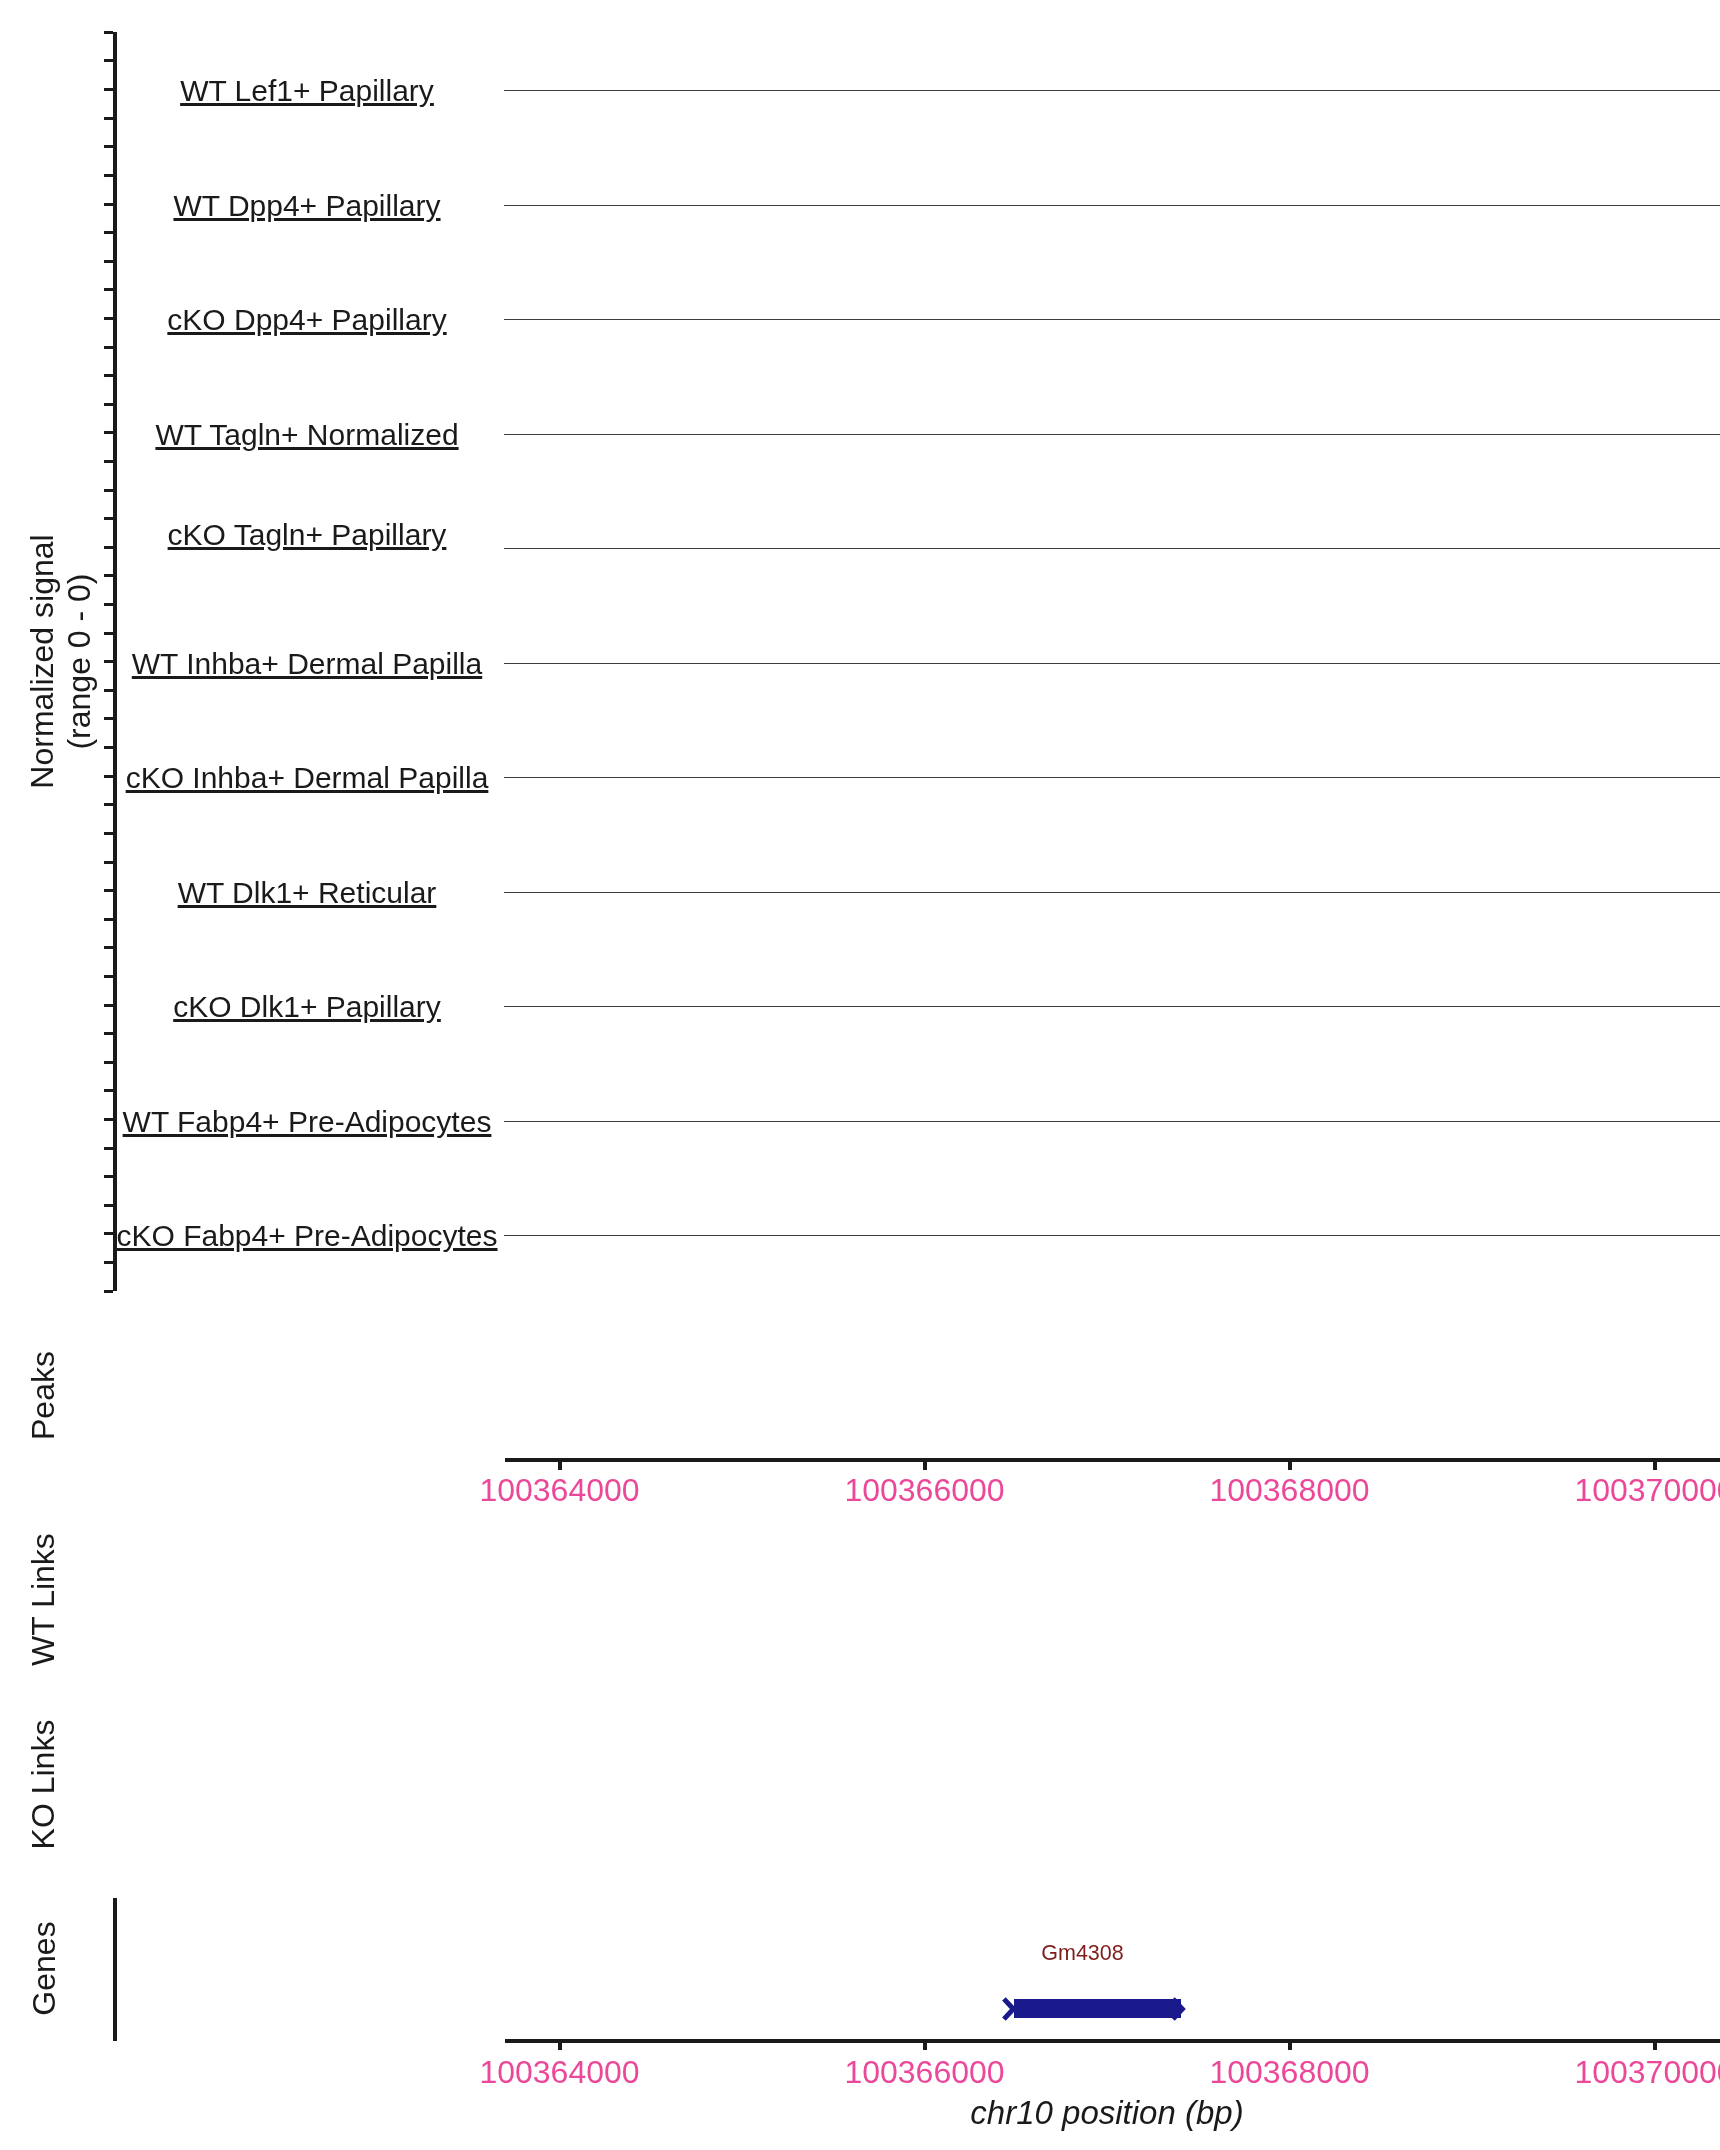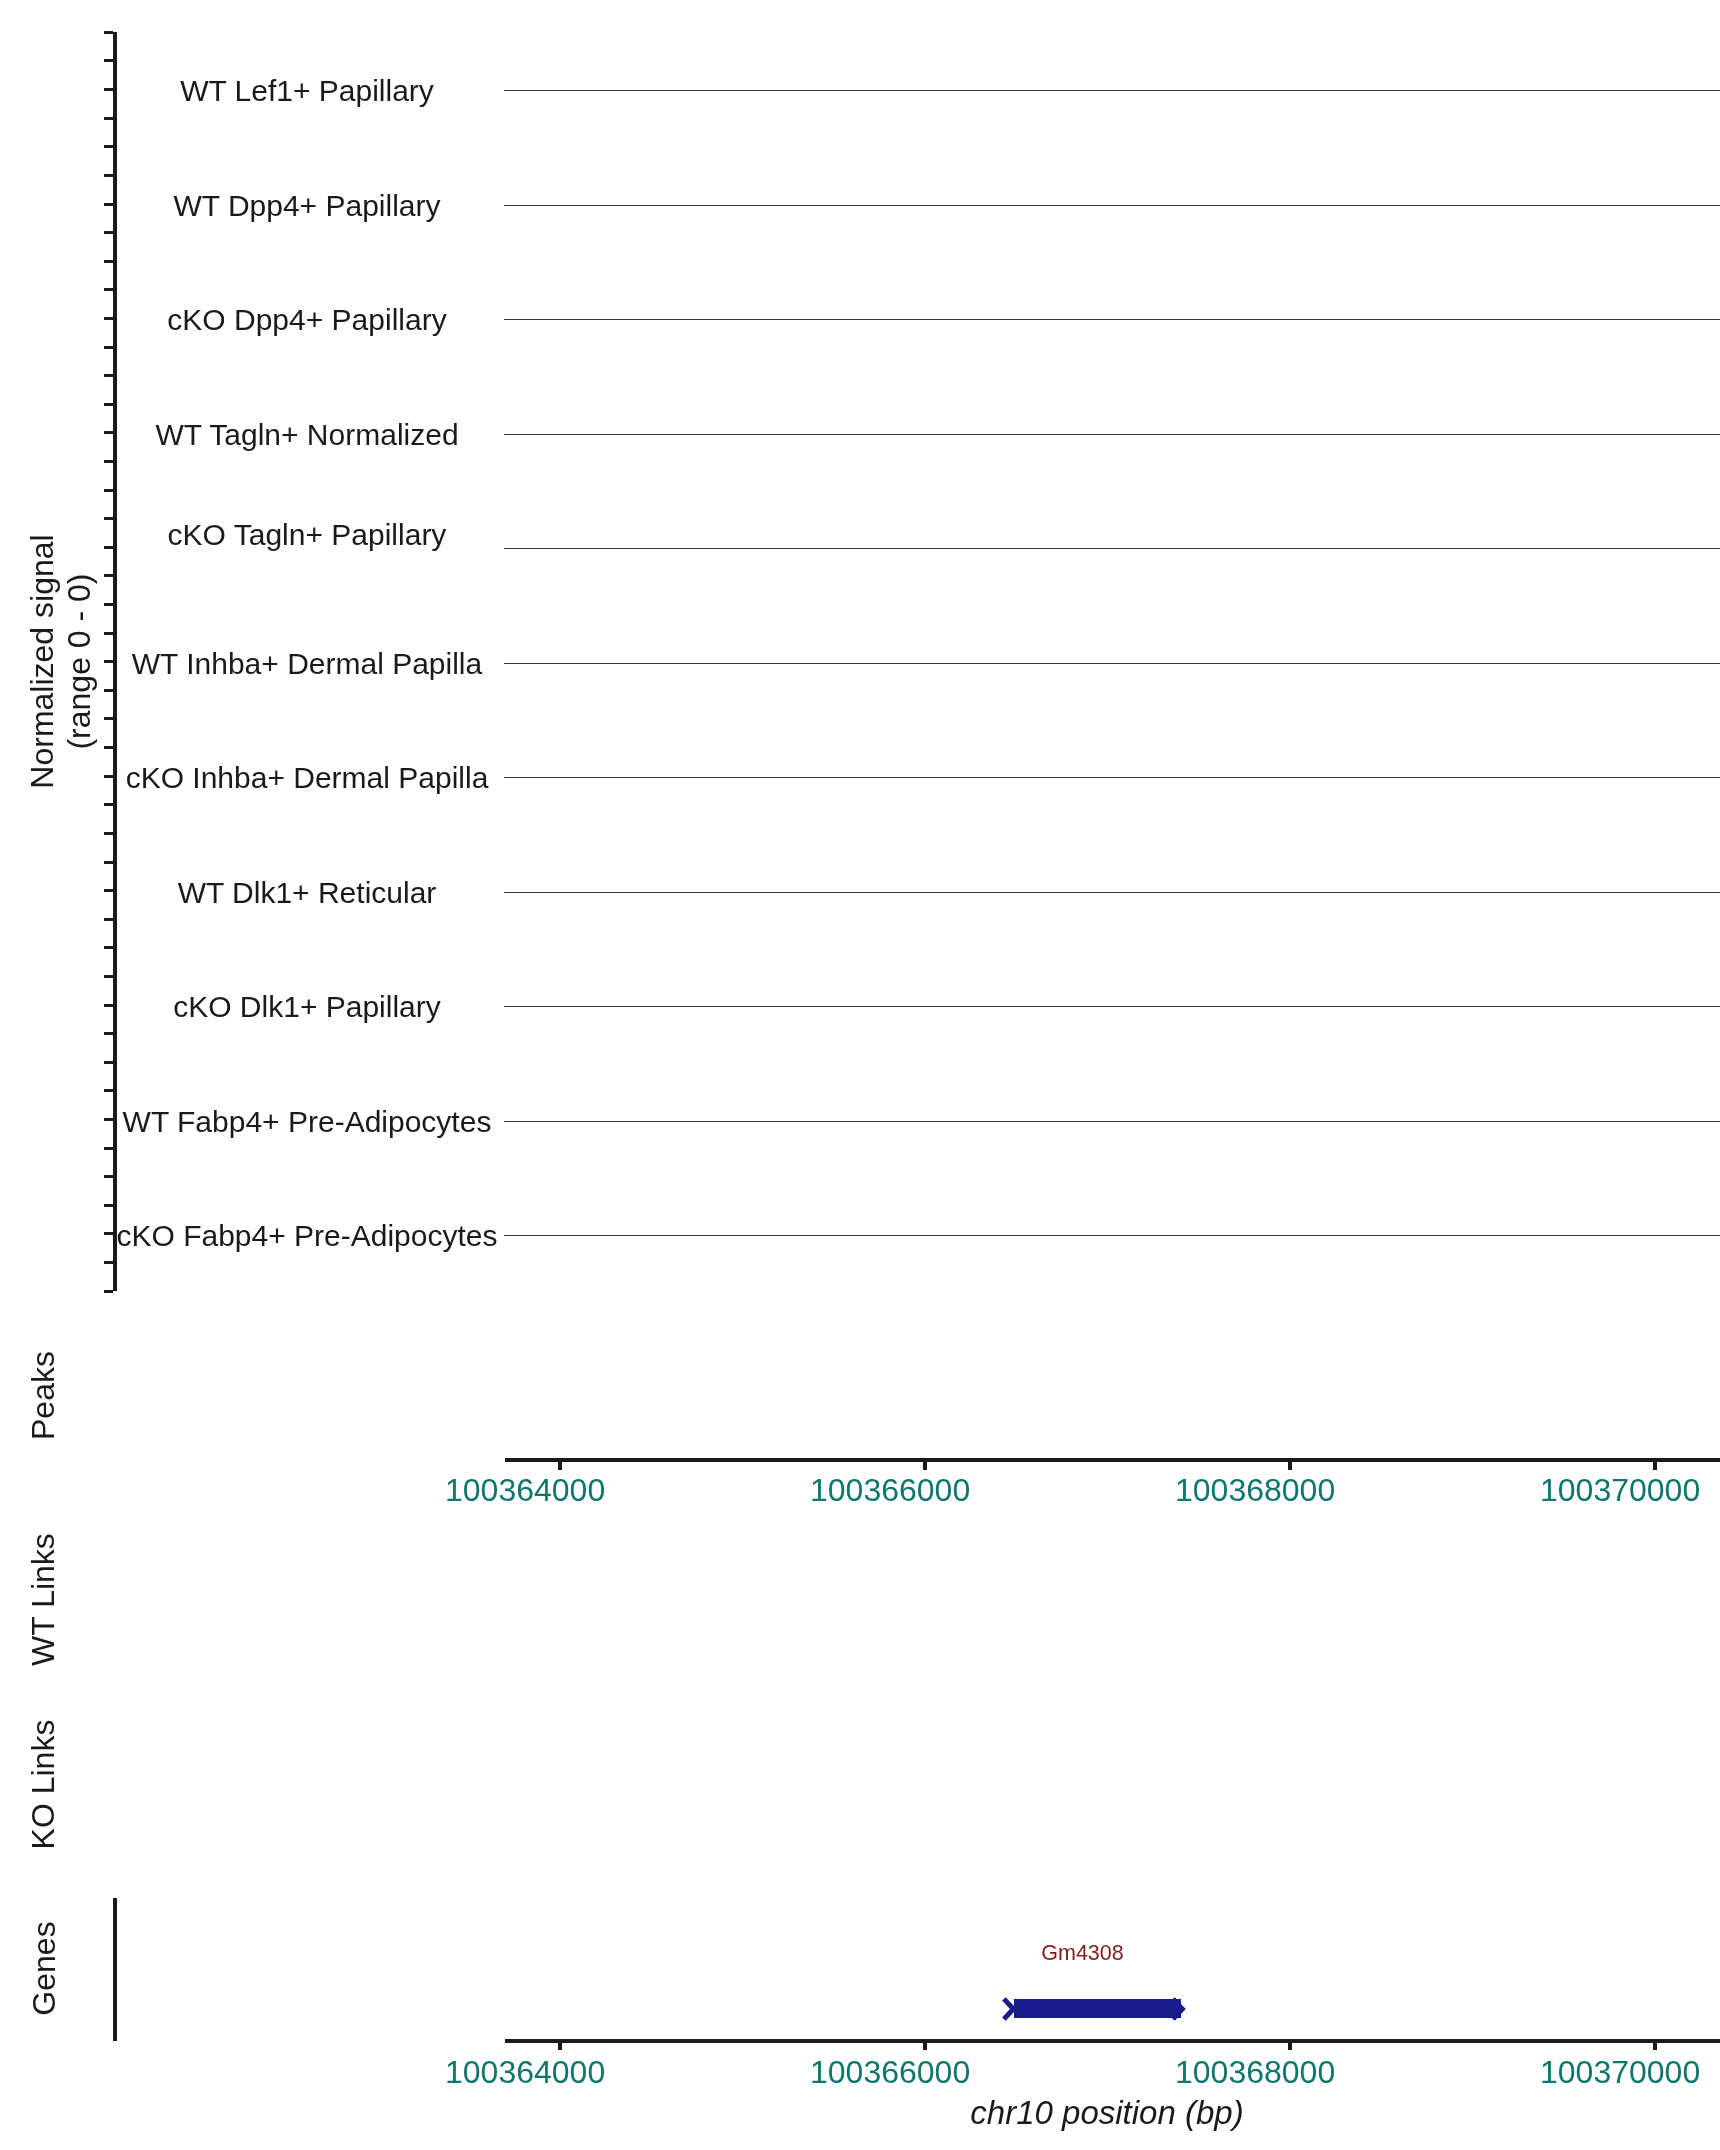--- a/index.html
+++ b/index.html
@@ -4,38 +4,38 @@
 <style>
   html,body { margin:0; padding:0; background:#ffffff; }
   #fig {
     position:relative; width:1721px; height:2151px; background:#ffffff;
     overflow:hidden; font-family:"Liberation Sans", sans-serif;
   }
   .abs { position:absolute; }
   .rot { transform:rotate(-90deg); }
   .track-label {
     width:430px; text-align:center; font-size:30px; line-height:37px;
-    color:#1a1a1a; white-space:nowrap;
+    color:#1a1a1a; white-space:nowrap;text-decoration:underline;
   }
   .track-line { height:1.4px; background:#3d3d3d; }
   .vaxis { background:#1a1a1a; }
   .ytick { background:#1a1a1a; }
   .section-label {
     width:301px; height:37px; text-align:center; font-size:32px; line-height:37px;
     color:#1a1a1a; white-space:nowrap;
   }
   .ytitle {
     width:545px; height:75px; text-align:center; font-size:32px; line-height:37px;
     color:#1a1a1a; white-space:nowrap;
   }
   .gaxis-line { background:#1a1a1a; height:3.6px; }
   .gaxis-tick { background:#1a1a1a; width:3.6px; height:8px; }
   .gaxis-label {
-    width:229px; font-size:32px; line-height:32px;
-    color:#0f766e; white-space:nowrap;
+    width:229px; text-align:center; font-size:32px; line-height:32px;
+    color:#ec4899; white-space:nowrap;
   }
   .xtitle {
     width:444px; text-align:center; font-size:33px; line-height:36px;
     color:#1a1a1a; white-space:nowrap;font-style:italic;
   }
   .gene-name {
     width:215px; text-align:center; font-size:21.5px; line-height:26px;
     color:#7f1d1d; white-space:nowrap;
   }
   .gene-bar { height:18.6px; }

